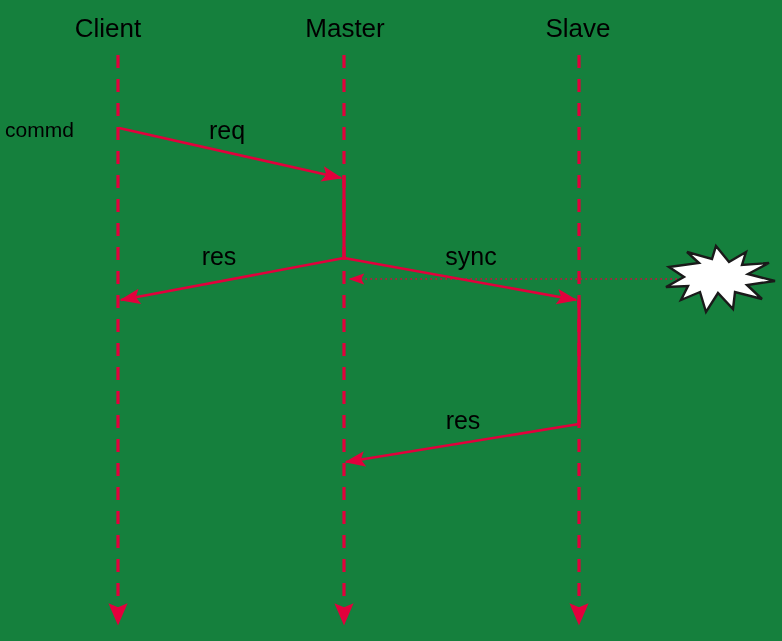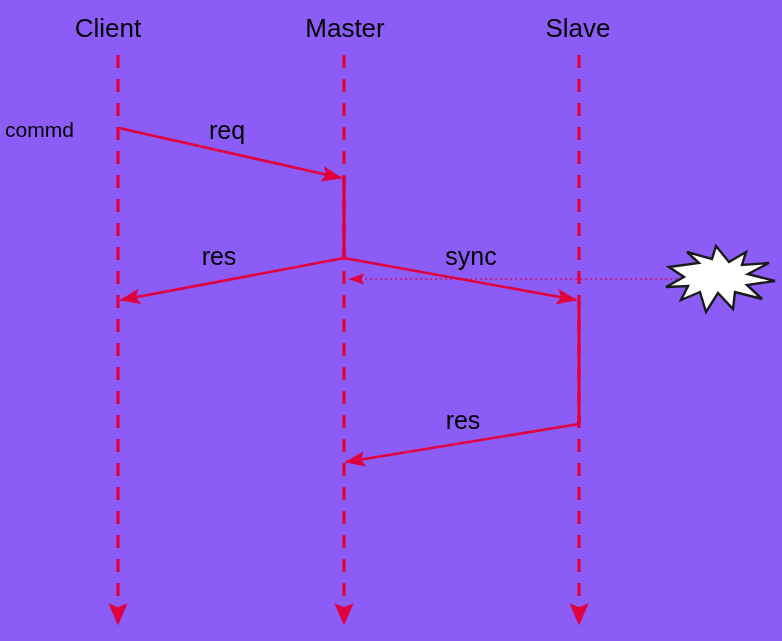--- a/index.html
+++ b/index.html
@@ -8,21 +8,21 @@
     padding: 0;
     background: #ffffff;
   }
   body {
     font-family: "Liberation Sans", sans-serif;
   }
   #diagram-canvas {
     position: relative;
     width: 782px;
     height: 641px;
-    background: #8b5cf6;
+    background: #15803d;
     overflow: hidden;
   }
   #diagram-svg {
     position: absolute;
     top: 0;
     left: 0;
     width: 782px;
     height: 641px;
   }
   .participant-label {

